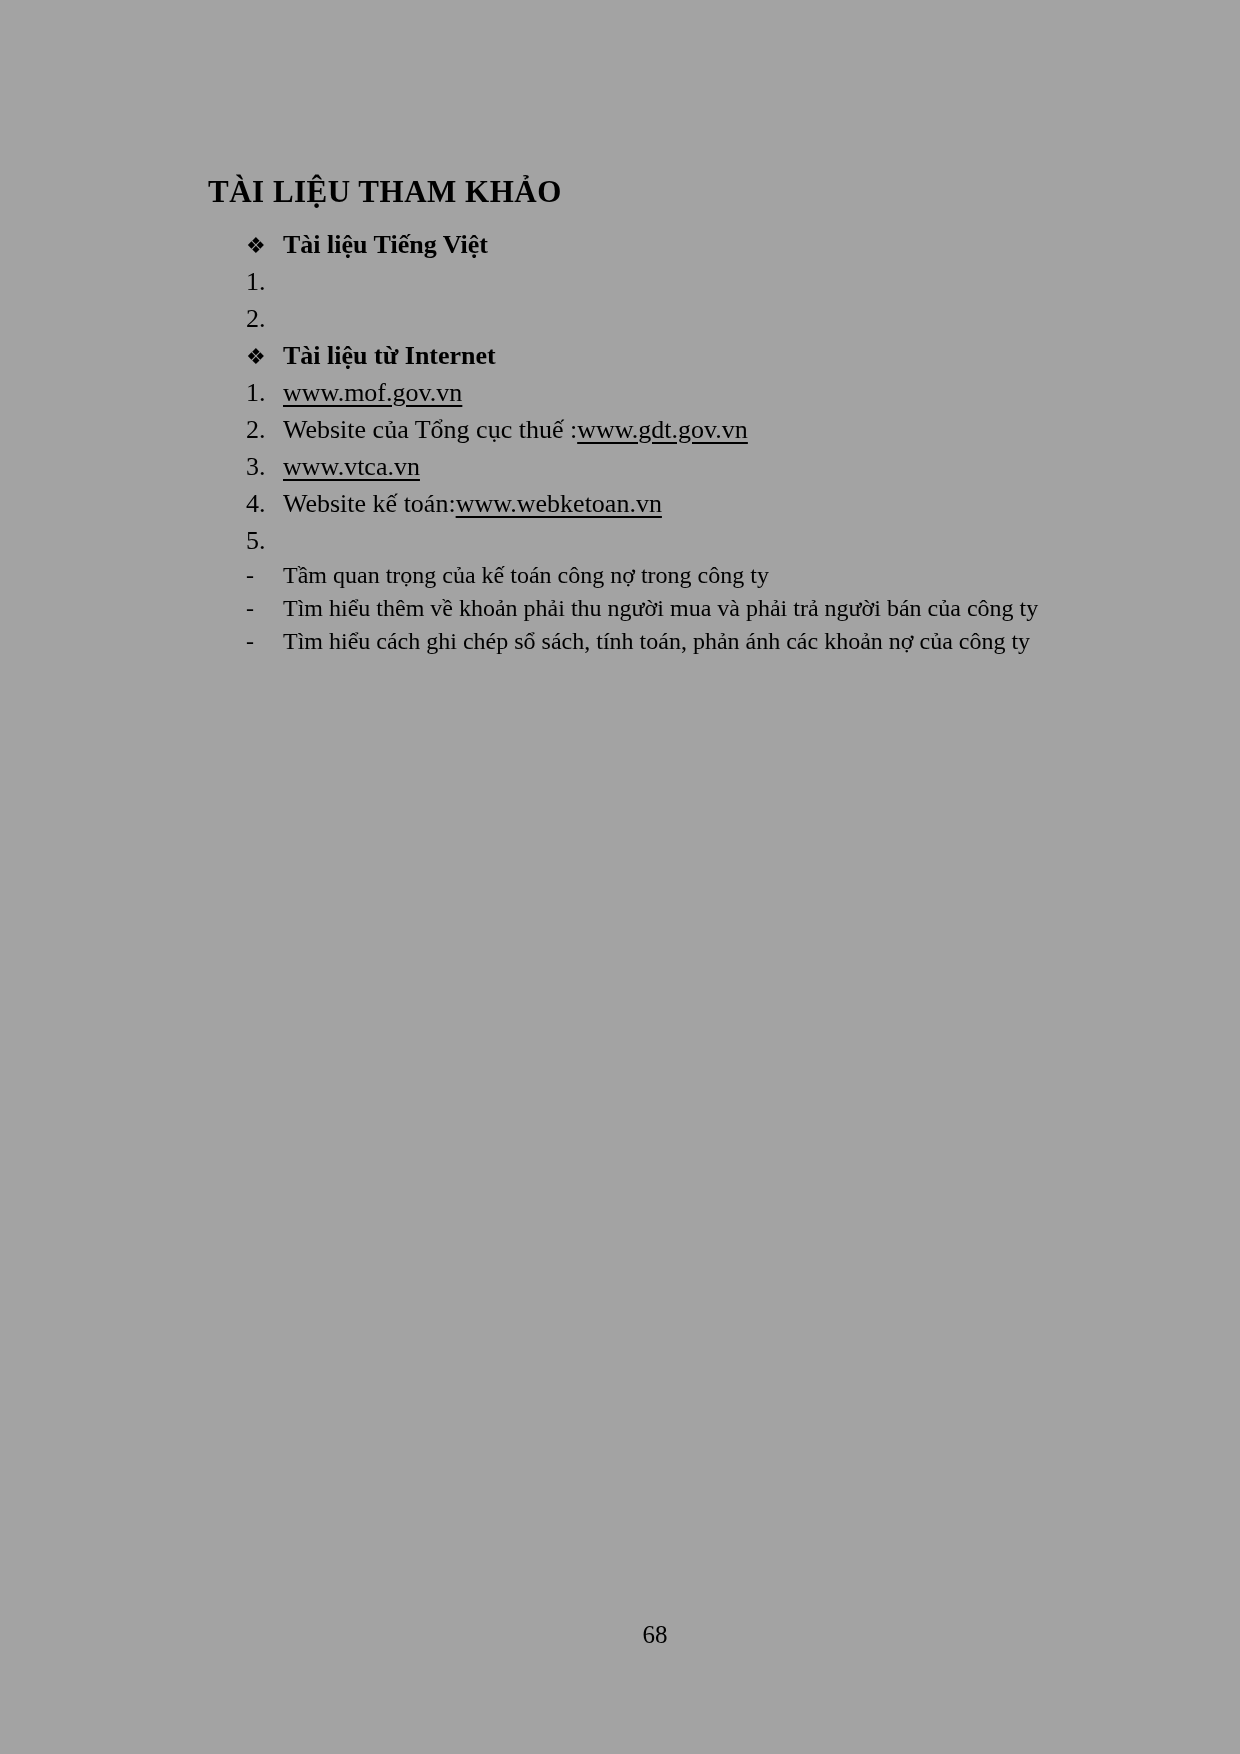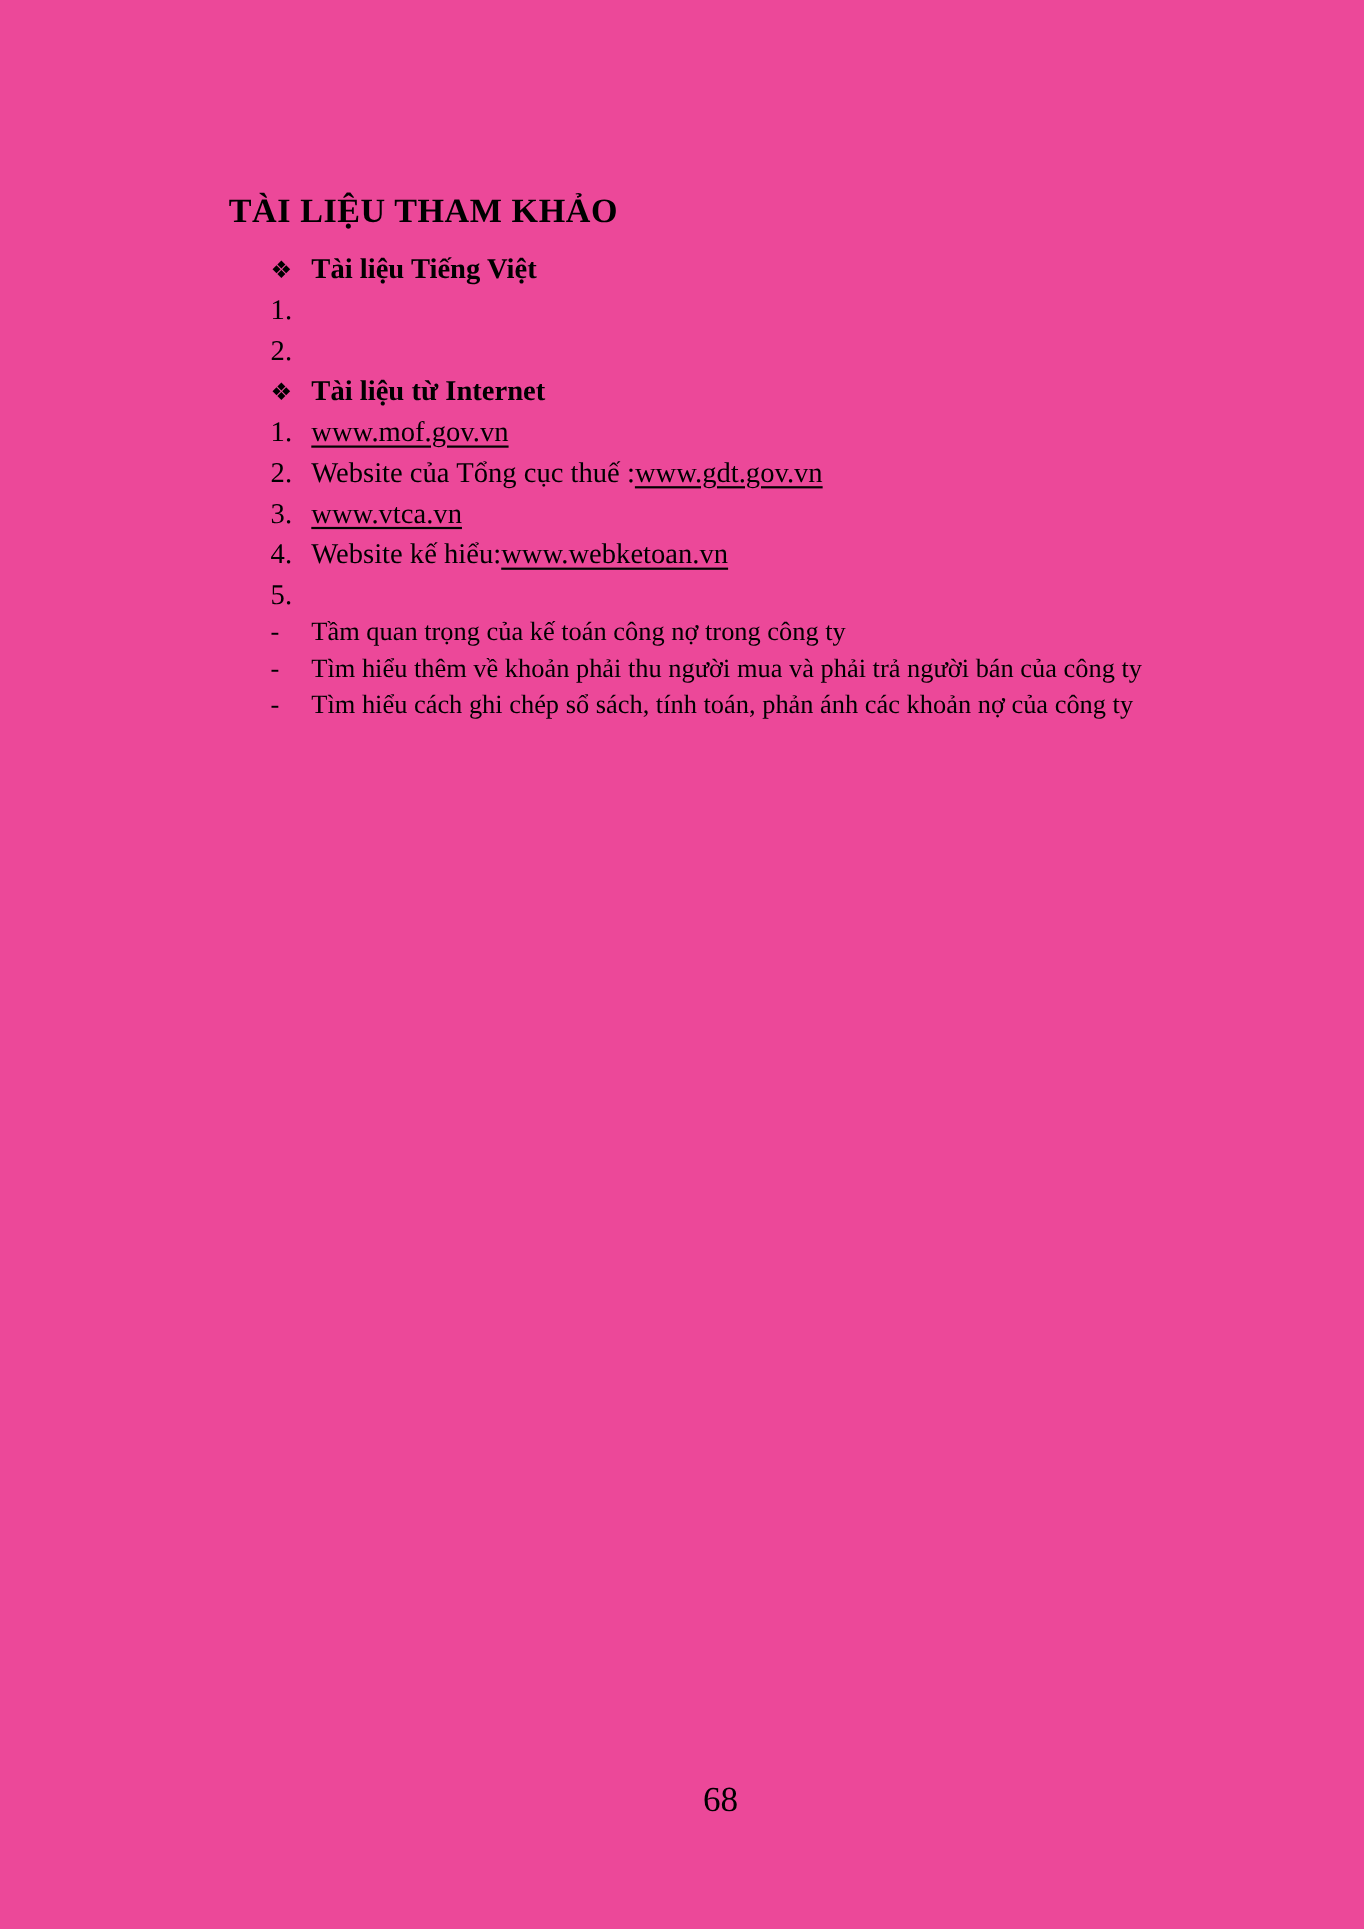--- a/index.html
+++ b/index.html
@@ -11,21 +11,21 @@
     height: 1754px;
     background: #ffffff;
     color: #000000;
     font-family: "Liberation Serif", "DejaVu Serif", serif;
     position: relative;
     overflow: hidden;
   }
   .page {
     position: absolute;
     inset: 0;
-    background: #ec4899;
+    background: #a3a3a3;
   }
   .doc-title {
     position: absolute;
     left: 208px;
     top: 172px;
     margin: 0;
     font-size: 31px;
     line-height: 40px;
     font-weight: bold;
     letter-spacing: 0.5px;
@@ -66,21 +66,21 @@
     text-decoration: underline;
     text-underline-offset: 4px;
     cursor: pointer;
   }
   .page-number {
     position: absolute;
     top: 1617px;
     left: 0;
     width: 1240px;
     text-align: center;
-    font-size: 32px;
+    font-size: 25px;
     line-height: 36px;
   }
   .page-number span {
     display: inline-block;
     transform: translateX(35px);
   }
 </style>
 </head>
 <body>
 
@@ -119,21 +119,21 @@
       <a class="ref-link">www.gdt.gov.vn</a>
     </div>
 
     <div class="row">
       <span class="marker">3.</span>
       <a class="ref-link">www.vtca.vn</a>
     </div>
 
     <div class="row">
       <span class="marker">4.</span>
-      <span>Website kế hiểu: </span>
+      <span>Website kế toán: </span>
       <a class="ref-link">www.webketoan.vn</a>
     </div>
 
     <div class="row">
       <span class="marker">5.</span>
     </div>
 
     <div class="row dash">
       <span class="marker">-</span>
       <span>Tầm quan trọng của kế toán công nợ trong công ty</span>

